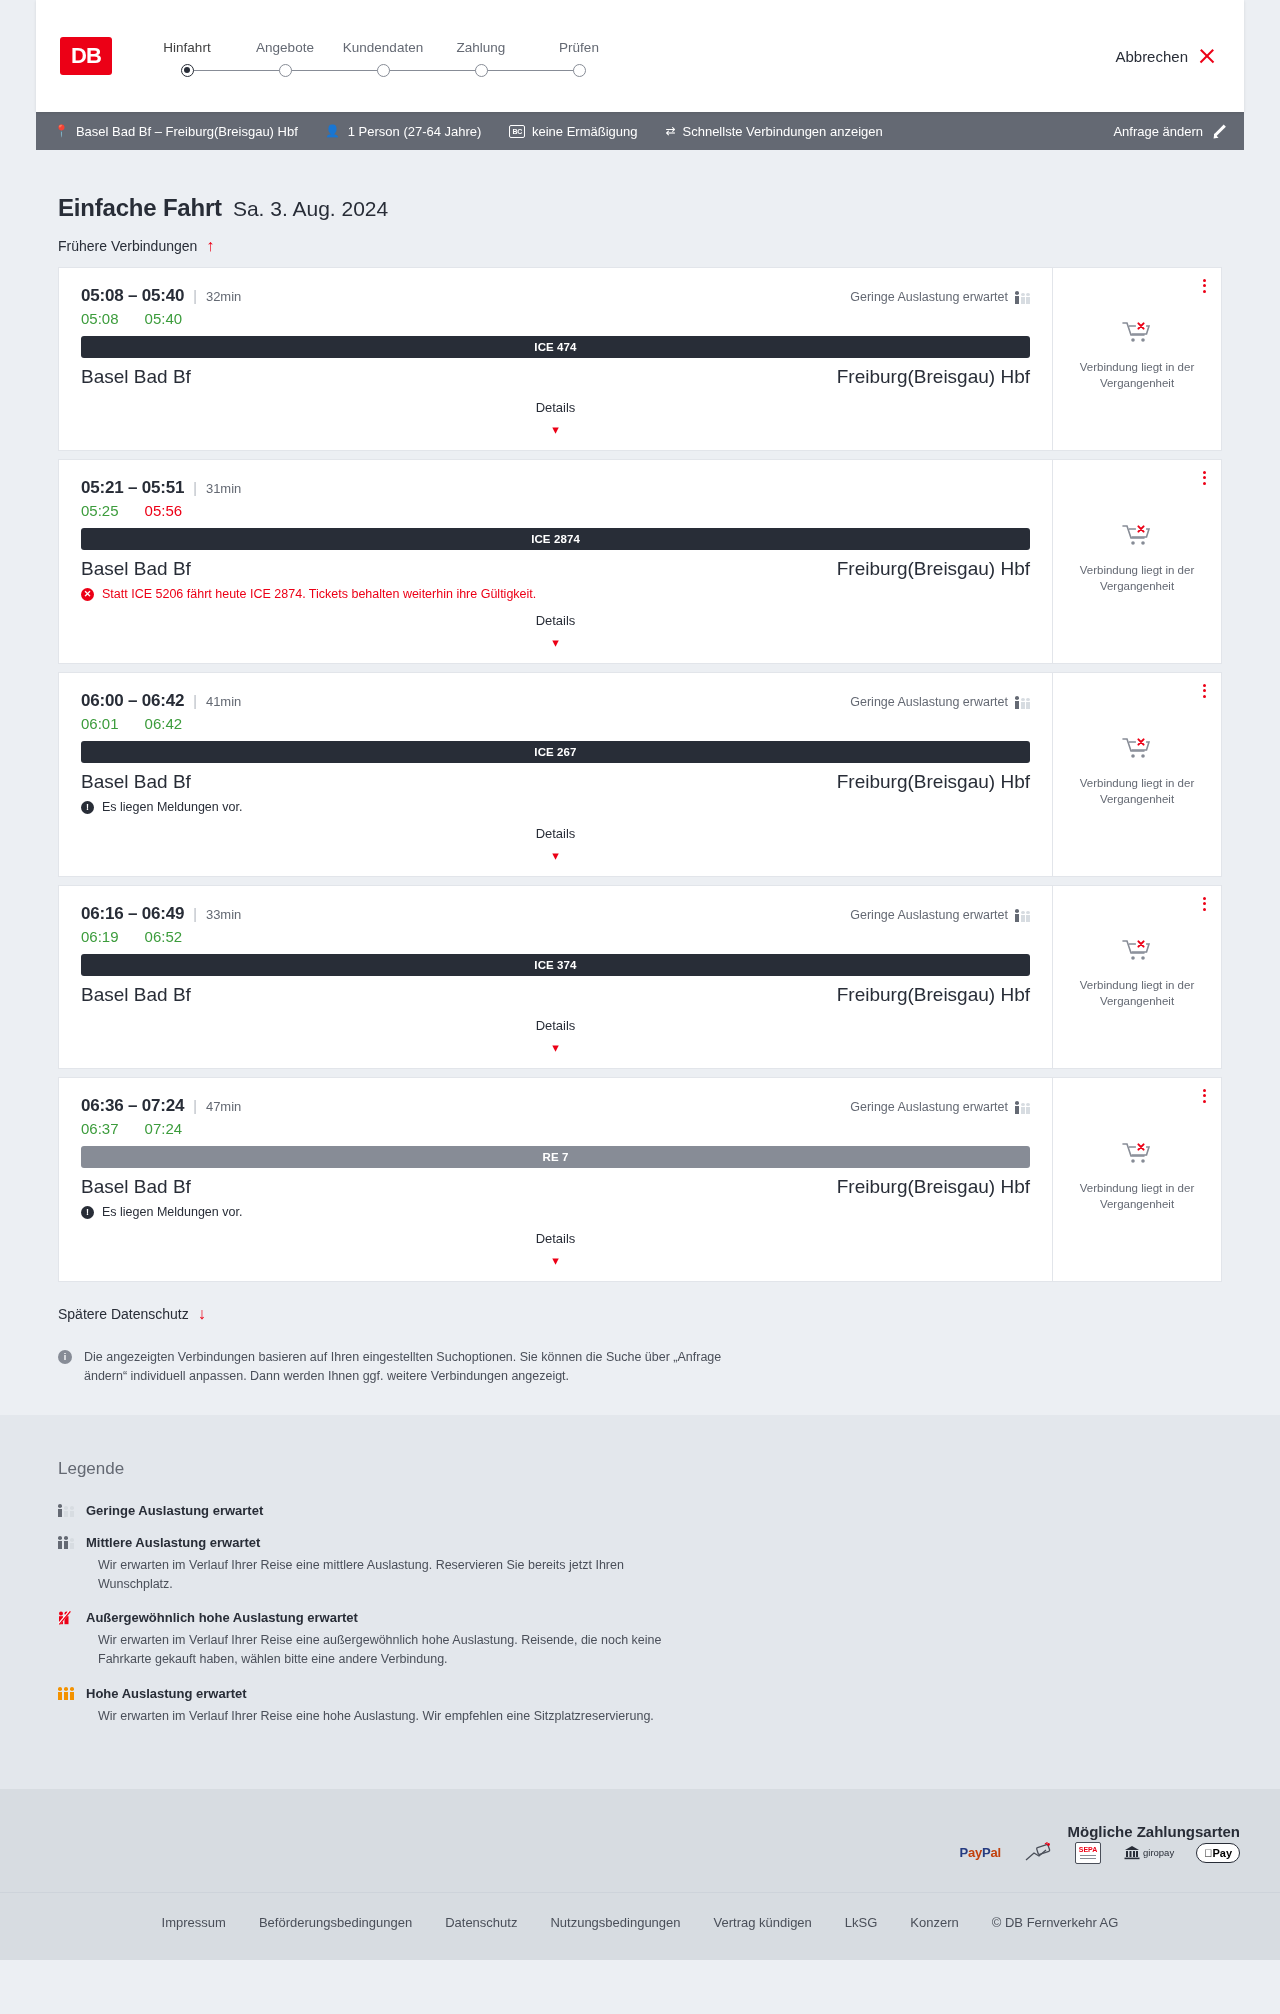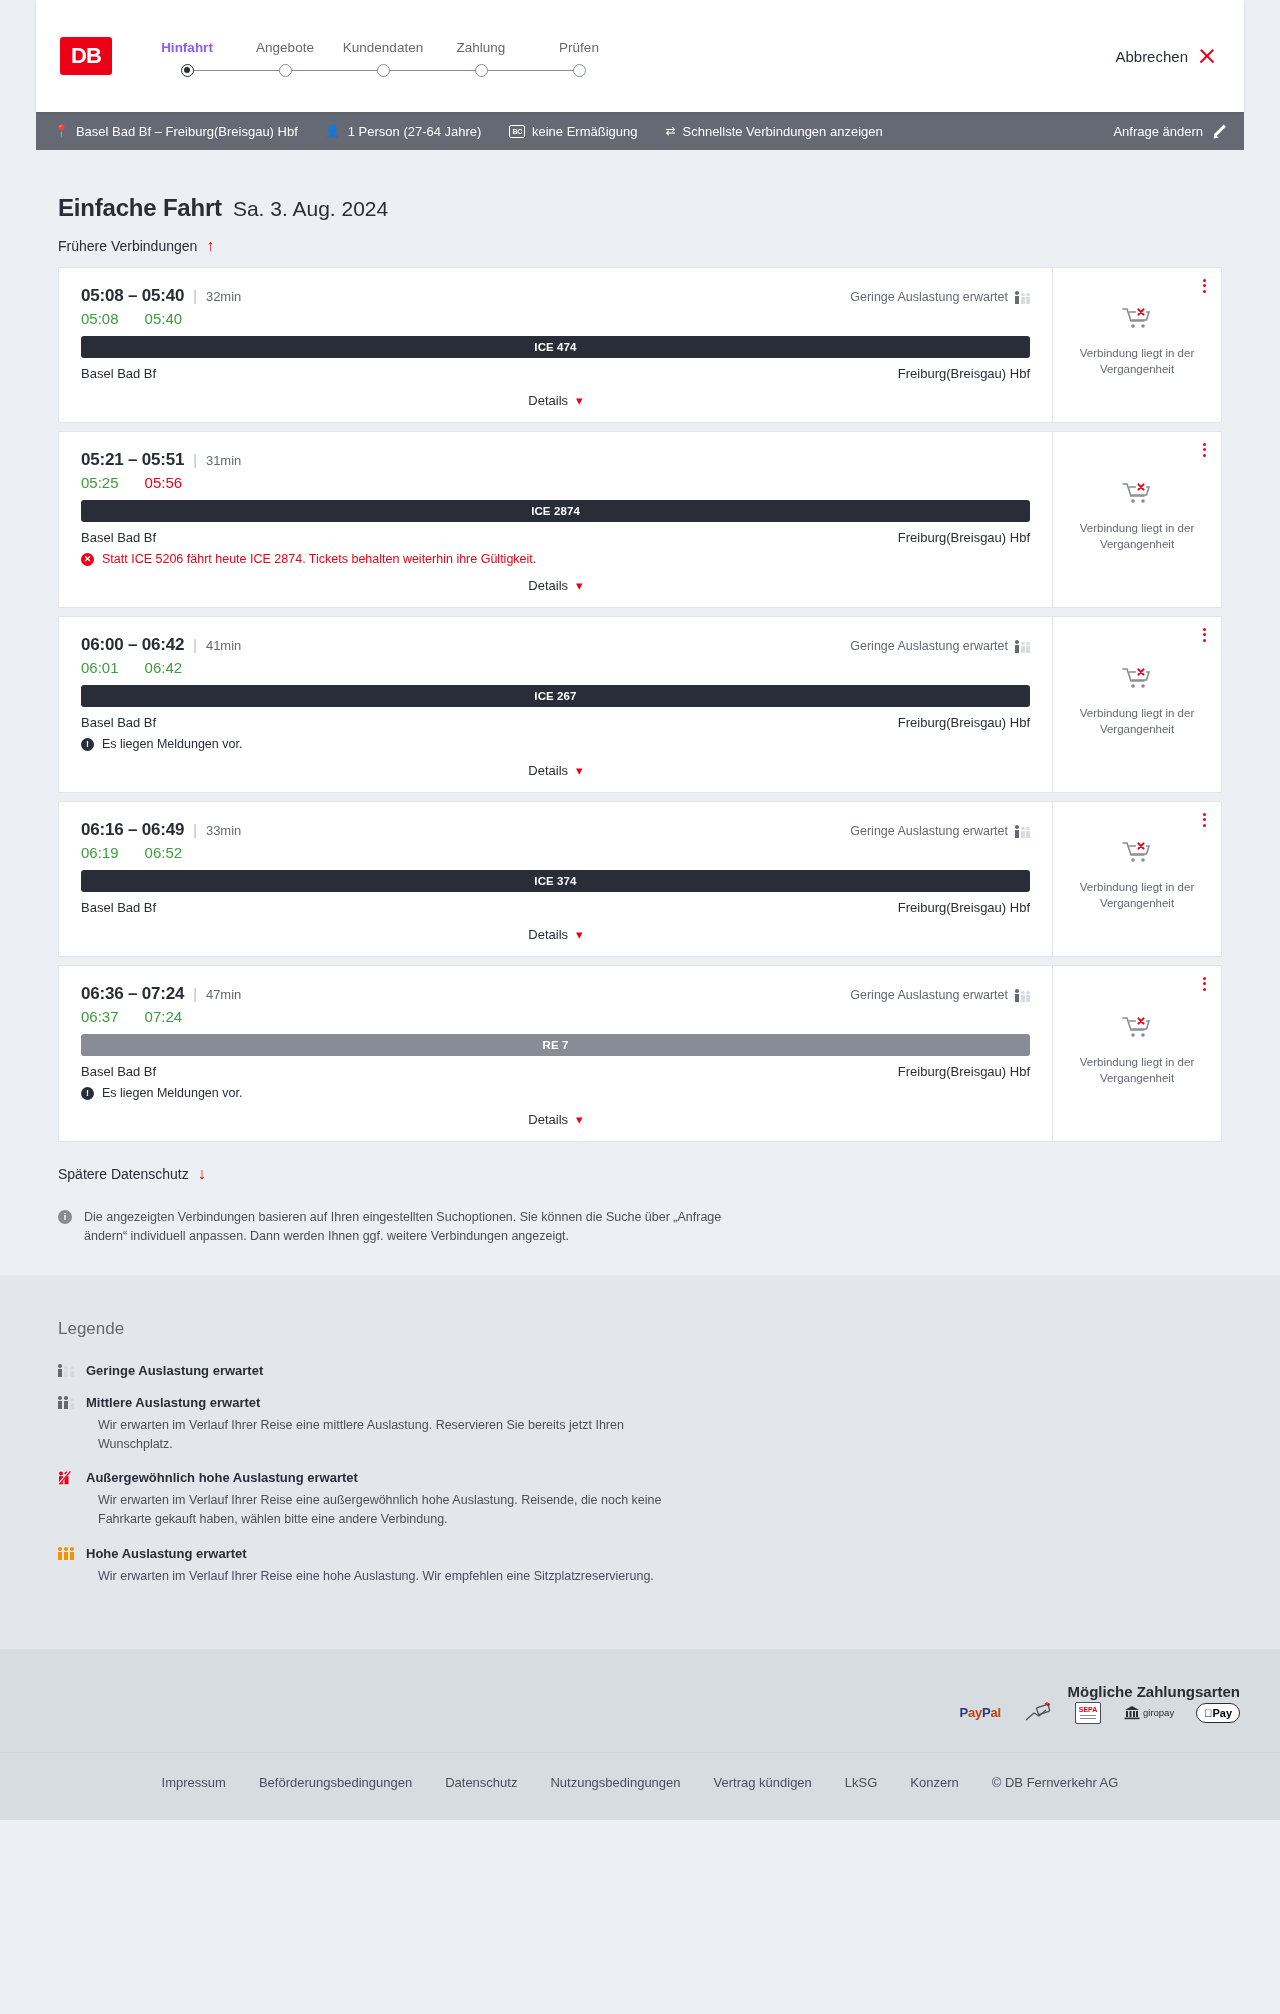--- a/index.html
+++ b/index.html
@@ -39,21 +39,21 @@
   }
   .stepper { position: relative; padding-top: 4px; }
   .step-labels { display: flex; }
   .step-label {
     width: 98px;
     text-align: center;
     font-size: 13.5px;
     color: #646973;
     white-space: nowrap;
   }
-  .step-label.active { color: #8b5cf6; font-weight: bold; }
+  .step-label.active { color: #404040; font-weight: normal; }
   .step-dots { display: flex; align-items: center; margin-top: 9px; }
   .dot-cell { width: 98px; display: flex; align-items: center; justify-content: center; position: relative; }
   .dot {
     width: 13px; height: 13px;
     border-radius: 50%;
     border: 1.6px solid #878c96;
     background: #fff;
     position: relative; z-index: 2;
   }
   .dot.active { border-color: #282d37; }
@@ -227,21 +227,21 @@
     font-size: 11.5px;
     font-weight: bold;
     letter-spacing: .1px;
   }
   .train-ice { background: #282d37; }
   .train-re  { background: #878c96; }
 
   .row-stations {
     display: flex; justify-content: space-between;
     margin-top: 8px;
-    font-size: 13px;
+    font-size: 19px;
     color: #282d37;
   }
   .row-msg {
     display: flex; align-items: center; gap: 8px;
     margin-top: 7px;
     font-size: 12.5px;
   }
   .row-msg.err { color: #ec0016; }
   .row-msg.info { color: #282d37; }
   .ico-circle {
@@ -254,20 +254,21 @@
   .ico-circle.info { background: #282d37; }
 
   .details-row {
     margin-top: auto;
     padding-top: 12px;
     display: flex; align-items: center; justify-content: center;
     gap: 8px;
     font-size: 13px;
     color: #282d37;
     cursor: pointer;
+    flex-direction: column;
   }
   .chev { color: #ec0016; font-size: 13px; line-height: 1; }
 
   .conn-right {
     flex: 0 0 168px;
     position: relative;
     display: flex; flex-direction: column;
     align-items: center; justify-content: center;
     padding: 12px 14px 18px 14px;
     text-align: center;

